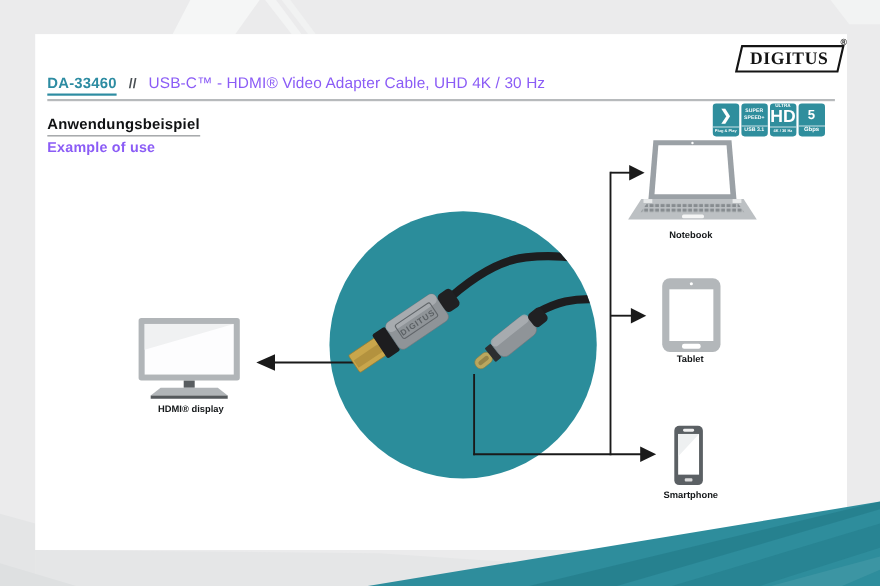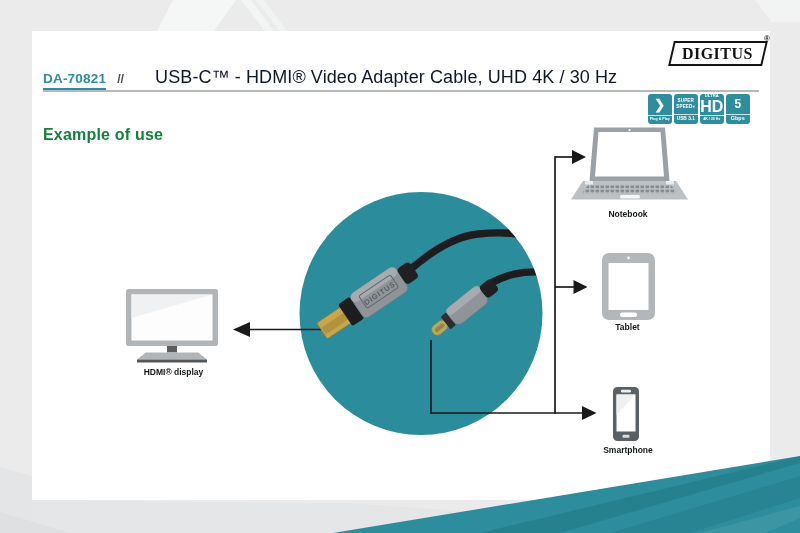--- a/index.html
+++ b/index.html
@@ -20,21 +20,21 @@
   
   .header-row{
     position:absolute;left:11px;top:36px;display:flex;align-items:baseline;gap:11px;
     white-space:nowrap;
   }
   .product-code{
     color:#2d8ca2;font-size:13.5px;font-weight:bold;letter-spacing:.2px;
     border-bottom:2px solid #2d8ca2;padding-bottom:2px;
   }
   .header-sep{color:#4a5054;font-size:12.5px;font-weight:bold;}
-  .header-title{color:#0f172a;font-size:18px;letter-spacing:.1px;margin-left:20px;}
+  .header-title{color:#8b5cf6;font-size:14px;letter-spacing:.1px;}
   .header-rule{
     position:absolute;left:11px;right:11px;top:59px;height:2px;background:#b7babc;
   }
 
   
   .logo-wrap{position:absolute;left:639px;top:10px;width:94px;height:25px;}
   .logo-box{
     width:100%;height:100%;border:2.2px solid #141414;transform:skewX(-13deg);
     display:flex;align-items:center;justify-content:center;background:#fff;
   }
@@ -66,21 +66,21 @@
   .cap-m{font-size:5.4px;}
 
   
   .heading-de{
     position:absolute;left:11px;top:74px;display:inline-block;
     font-size:13.5px;font-weight:bold;color:#101214;letter-spacing:.2px;
     border-bottom:1.2px solid #84888b;padding-bottom:2.5px;
   }
   .heading-en{
     position:absolute;left:11px;top:95px;
-    font-size:16px;font-weight:bold;color:#15803d;letter-spacing:.2px;
+    font-size:13px;font-weight:bold;color:#8b5cf6;letter-spacing:.2px;
   }
 
   .dev-label{
     font-family:"Liberation Sans", sans-serif;font-weight:bold;font-size:8.5px;fill:#15181a;
   }
 </style>
 </head>
 <body>
 
 <div class="page">
@@ -91,21 +91,21 @@
     <polygon points="256,0 264,0 287,31 280,31" fill="#f1f2f2"></polygon>
     <polygon points="755,0 800,0 800,22 772,22" fill="#f2f3f3"></polygon>
     <polygon points="0,467 32,476 32,533 0,533" fill="#e4e5e6"></polygon>
     <polygon points="32,500 345,503 800,533 32,533" fill="#e5e6e7"></polygon>
     <polygon points="0,512 70,533 0,533" fill="#dee0e1"></polygon>
   </svg>
 
   <div class="card">
 
     <div class="header-row">
-      <span class="product-code">DA-70821</span>
+      <span class="product-code">DA-33460</span>
       <span class="header-sep">//</span>
       <span class="header-title">USB-C™ - HDMI® Video Adapter Cable, UHD 4K / 30 Hz</span>
     </div>
     <div class="header-rule"></div>
 
     <div class="logo-wrap">
       <div class="logo-box">
         <span class="logo-text">DIGITUS</span>
       </div>
       <span class="logo-reg">®</span>
@@ -133,20 +133,21 @@
         <div class="badge-cap cap-xs">4K / 30 Hz</div>
       </div>
       <div class="badge">
         <div class="badge-main">
             <span class="b-5">5</span>
           </div>
         <div class="badge-cap cap-m">Gbps</div>
       </div>
     </div>
 
+    <div class="heading-de">Anwendungsbeispiel</div>
     <div class="heading-en">Example of use</div>
   </div>
 
   <svg id="diagram" class="layer" viewBox="0 0 800 533">
     <defs>
       <clipPath id="circleClip">
           <circle cx="421" cy="313.5" r="121.5"></circle>
         </clipPath>
       <pattern id="keys" width="5" height="4.2" patternUnits="userSpaceOnUse">
         <rect x="0.5" y="0.6" width="3.6" height="2.8" fill="#878c90"></rect>

